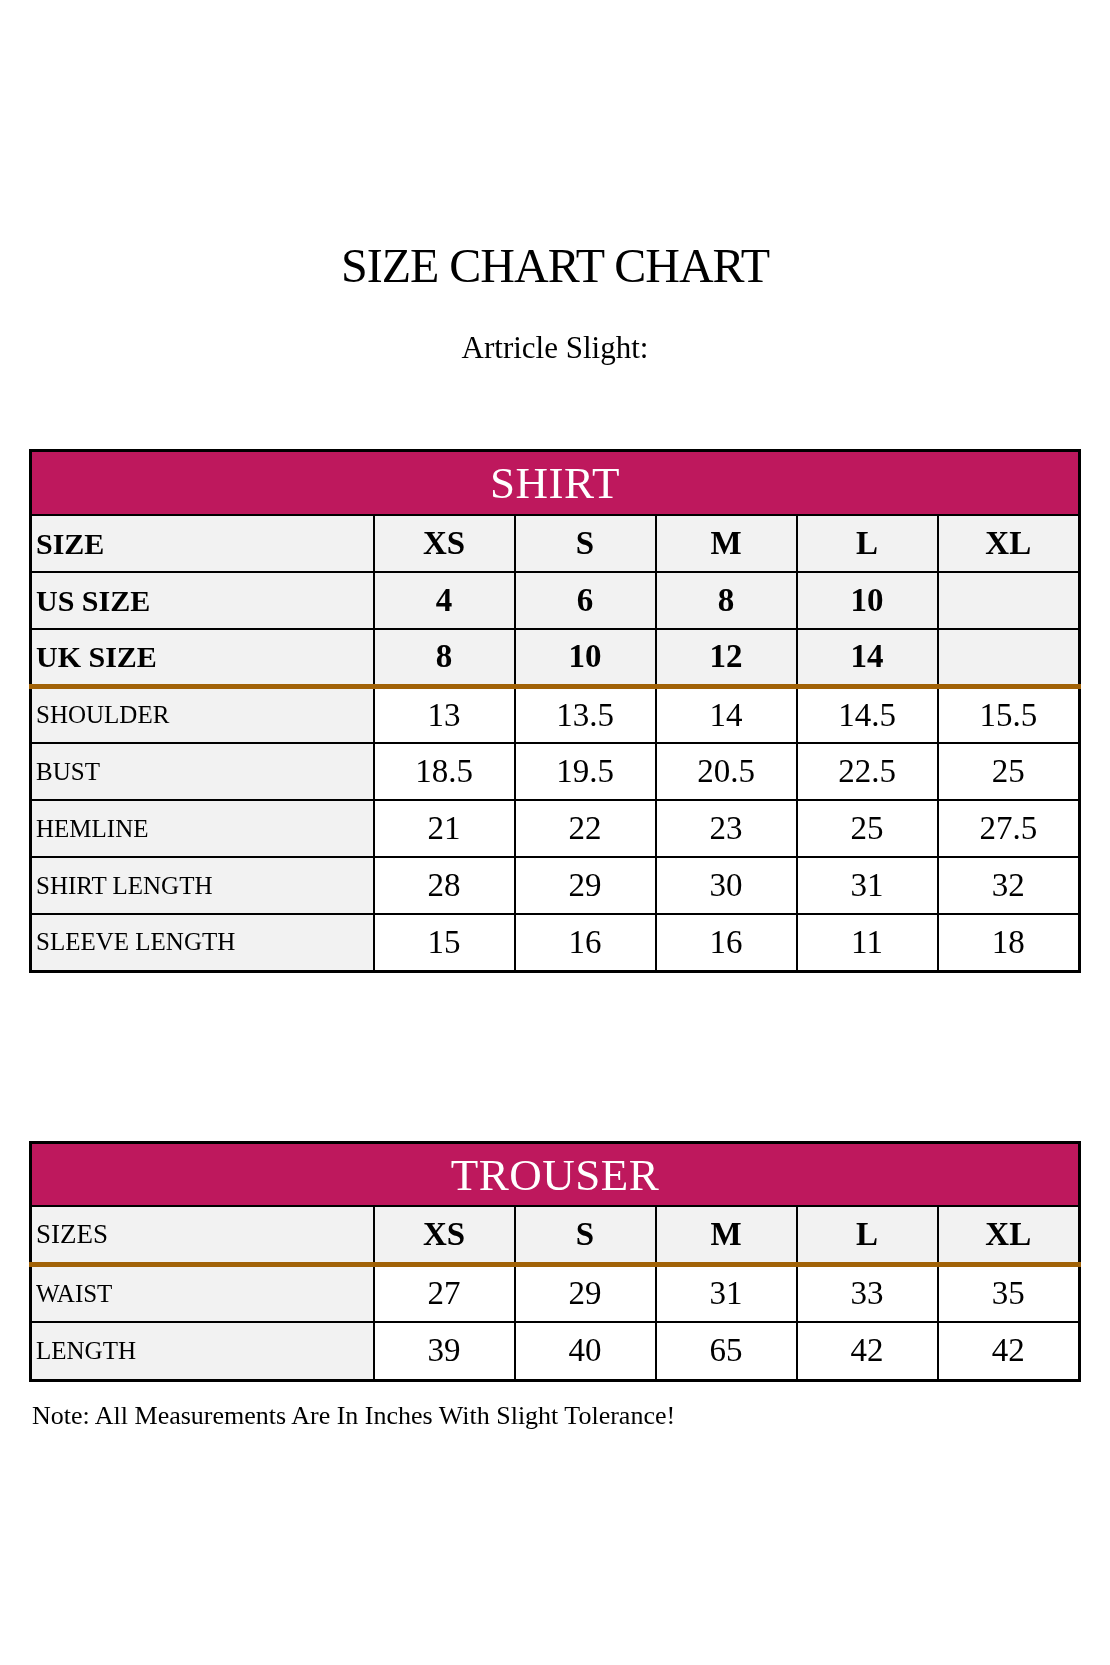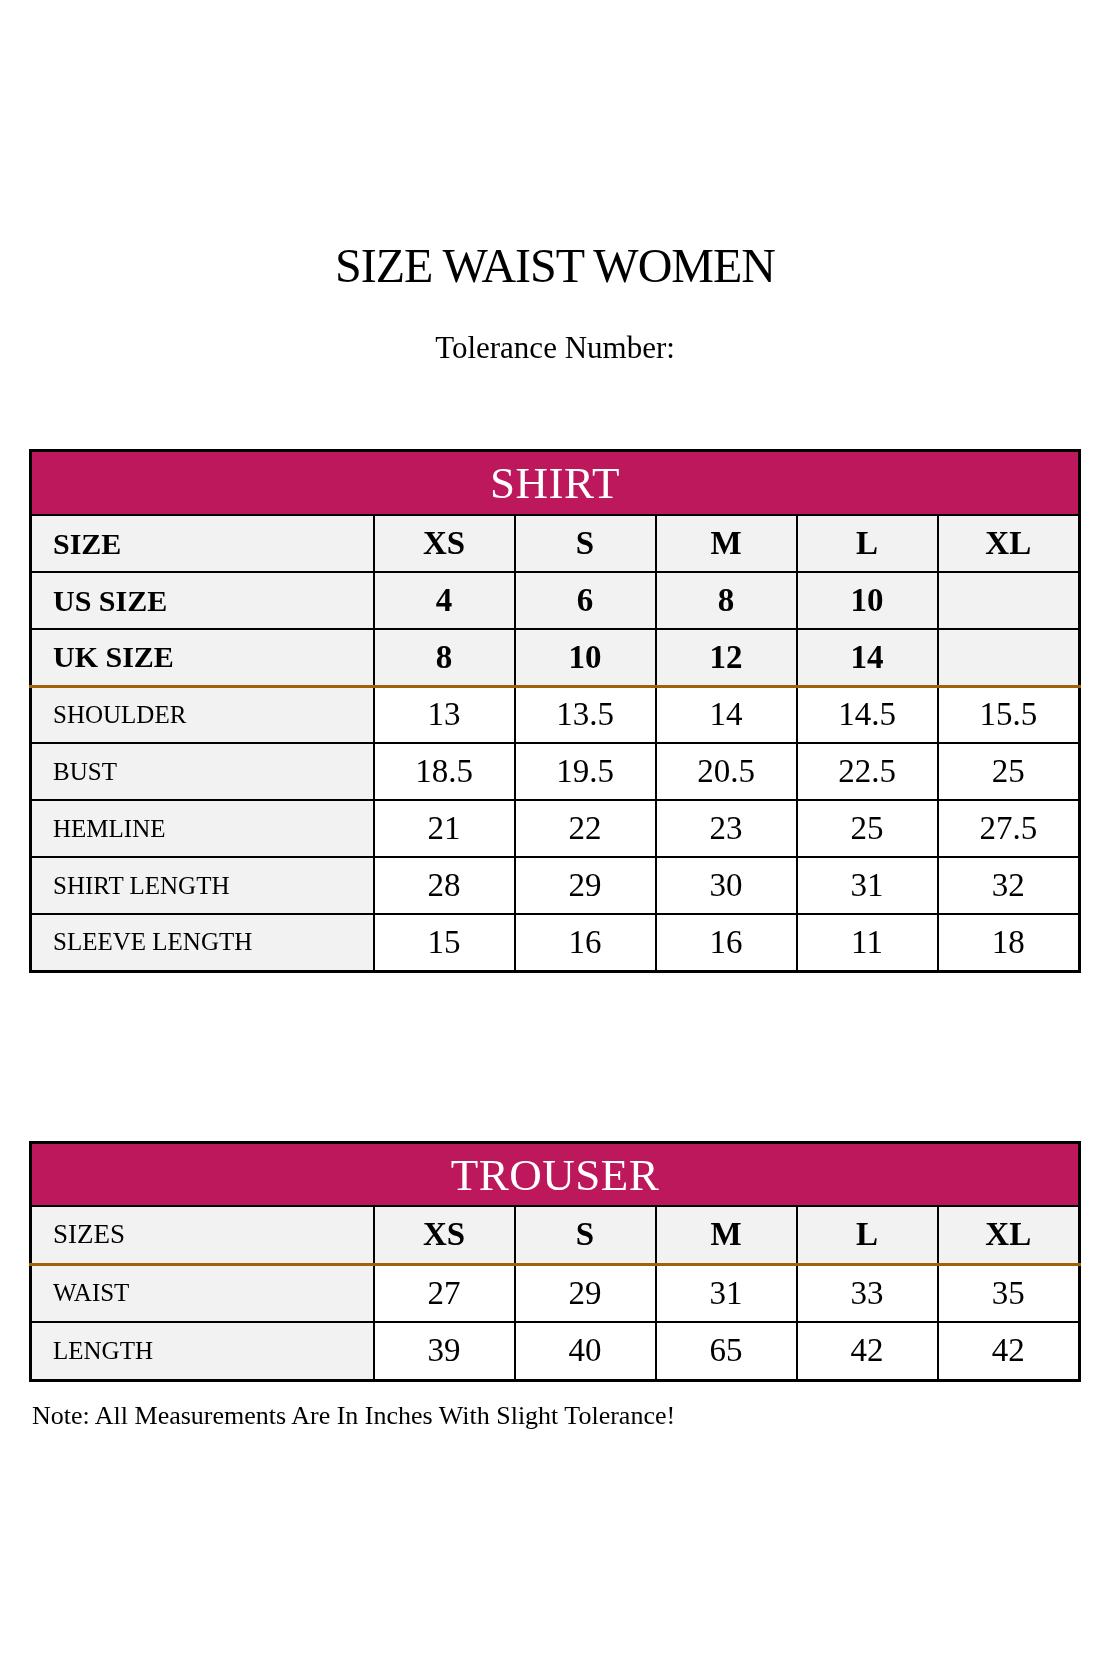--- a/index.html
+++ b/index.html
@@ -60,50 +60,50 @@
   #shirt-table tr.data-row { height: 57px; }
   #trouser-table th.banner { height: 59px; }
   #trouser-table tr.data-row { height: 58px; }
   td {
     border: 2px solid #000000;
     vertical-align: middle;
     background: #ffffff;
   }
   td.lbl {
     text-align: left;
-    padding-left: 21px;
+    padding-left: 4px;
     background: #f2f2f2;
     font-size: 25px;
   }
   td.val {
     text-align: center;
     font-size: 33px;
   }
   tr.size-row td { background: #f2f2f2; font-weight: bold; }
   tr.size-row td.lbl { font-size: 30px; }
   #trouser-table tr.size-row td.lbl { font-weight: normal; font-size: 27px; }
-  tr.thick-sep td { border-bottom: 3px solid #a16207; }
+  tr.thick-sep td { border-bottom: 5px solid #a16207; }
   .note {
     position: absolute;
     top: 1400px; left: 32px;
     font-size: 26px;
     line-height: 1.2;
     white-space: nowrap;
   }
   col.c-label { width: 343px; }
   col.c-size  { width: 141px; }
   col.c-size-last { width: 142px; }
 </style>
 </head>
 <body>
 
 <div class="page">
 
-  <div class="title">SIZE WAIST WOMEN</div>
-  <div class="article-label">Tolerance Number:</div>
+  <div class="title">SIZE CHART CHART</div>
+  <div class="article-label">Artricle Slight:</div>
 
   <table class="size-table" id="shirt-table">
     <colgroup>
       <col class="c-label">
         <col class="c-size">
         <col class="c-size">
         <col class="c-size">
         <col class="c-size">
         <col class="c-size-last">
     </colgroup>

